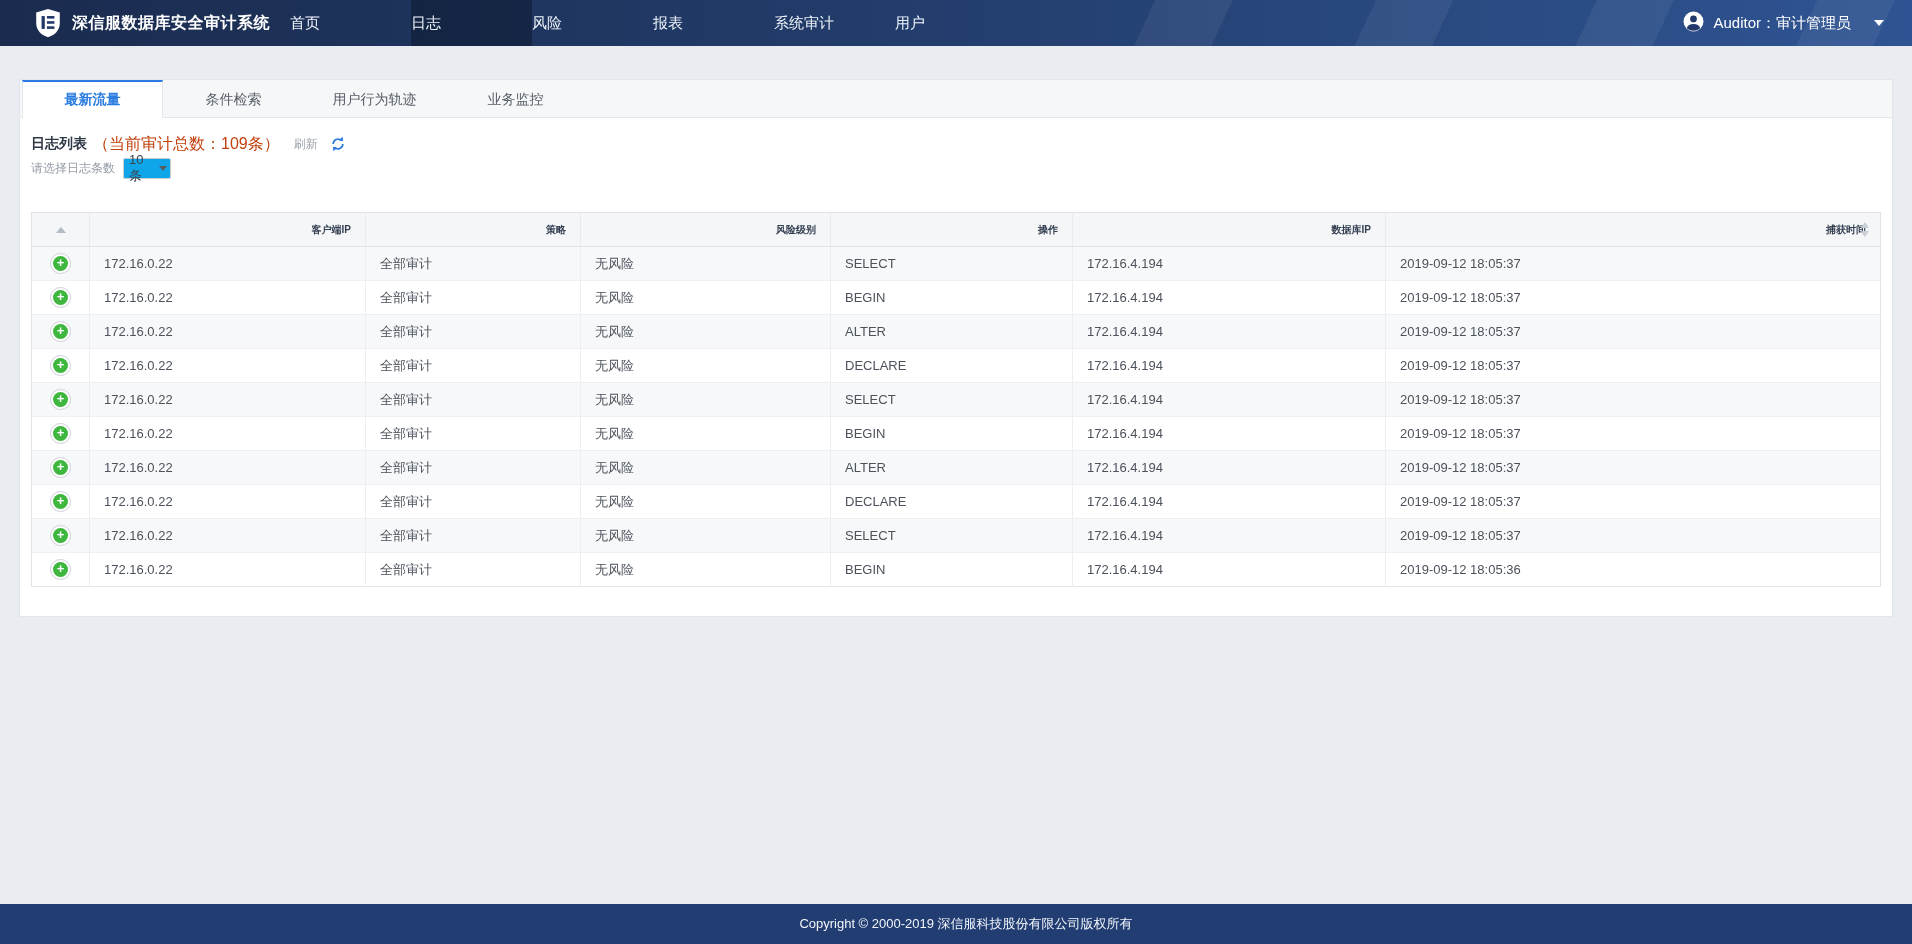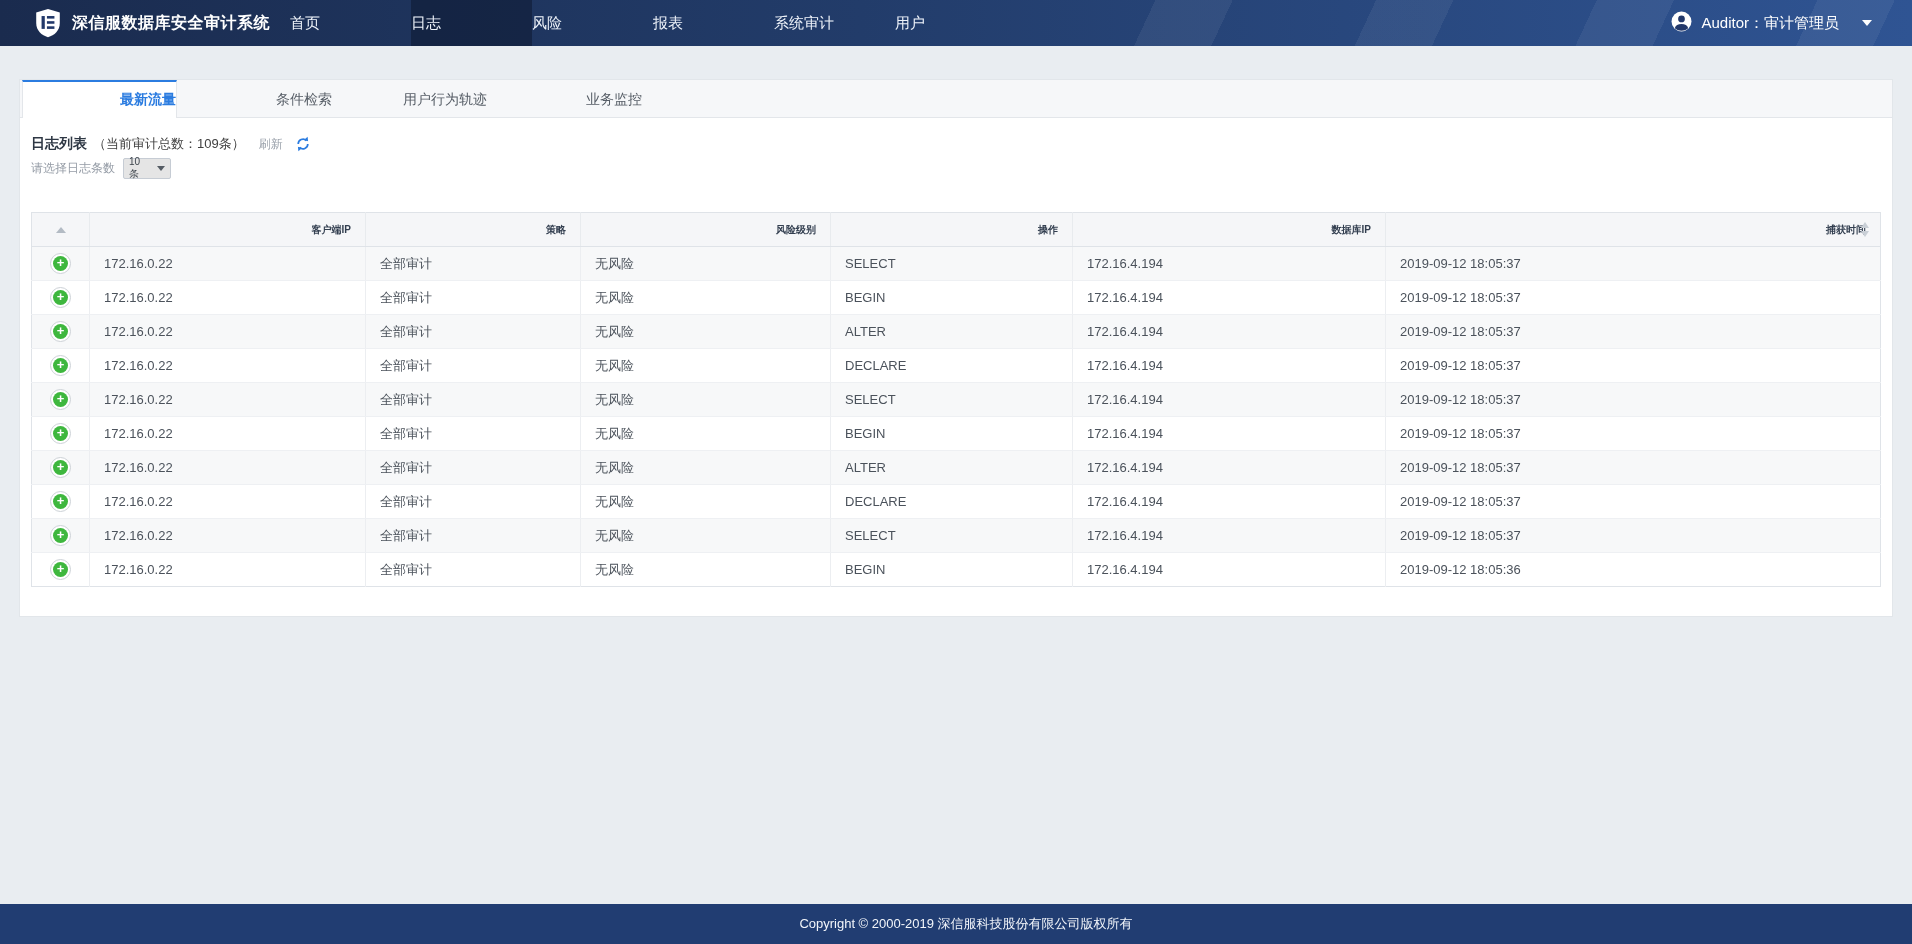--- a/index.html
+++ b/index.html
@@ -23,55 +23,55 @@
   }
   .brand{ display:flex; align-items:center; padding-left:34px; gap:10px; position:relative; z-index:2;}
   .brand svg{ display:block; }
   .app-title{ font-size:16px; font-weight:bold; letter-spacing:.5px; color:#fff; }
   .menu{ display:flex; margin-left:20px; height:46px; position:relative; z-index:2; }
   .nav-item{
     width:121px; height:46px; line-height:46px; 
     font-size:15px; color:#eef3fa; cursor:pointer;
   }
   .nav-item.active{ background:rgba(8,18,38,.45); }
-  .user{ margin-left:auto; display:flex; align-items:center; gap:9px; padding-right:40px; font-size:15px; position:relative; z-index:2; cursor:pointer;}
+  .user{ margin-left:auto; display:flex; align-items:center; gap:9px; padding-right:28px; font-size:15px; position:relative; z-index:2; cursor:pointer;}
   .caret-down{
     width:0; height:0; margin-left:14px;
     border-left:5px solid transparent; border-right:5px solid transparent;
     border-top:6px solid #ffffff;
   }
 
   
   .card{
     position:absolute; left:19px; right:19px; top:79px; height:538px;
     background:#fff; border:1px solid #e2e6ea;
   }
   .tabbar{ height:38px; background:#f6f7f9; border-bottom:1px solid #e3e6ea; display:flex; padding-left:2px; }
   .tab{
-    width:155px; text-align:right; line-height:38px; font-size:14px;
+    width:141px; text-align:center; line-height:38px; font-size:14px;
     color:#565d66; cursor:pointer;
   }
   .tab.active{
     background:#fff; color:#2b7ce0; font-weight:bold;
     border-top:2px solid #2b7ce0; border-left:1px solid #e3e6ea; border-right:1px solid #e3e6ea;
     line-height:34px; margin-bottom:-1px;
   }
 
   .panel{ padding:16px 11px 0; }
   .panel-head{ display:flex; align-items:center; height:20px; }
   .panel-title{ font-size:14px; font-weight:bold; color:#2e3744; }
-  .panel-count{ font-size:13px; color:#404040; margin-left:6px; }
+  .panel-count{ font-size:16px; color:#c2410c; margin-left:6px; }
   .refresh-label{ font-size:12px; color:#9aa1ab; margin-left:14px; cursor:pointer; }
   .refresh-btn{ margin-left:12px; cursor:pointer; display:flex; align-items:center; }
 
   .pagesize-row{ margin-top:3px; display:flex; align-items:center; font-size:12px; color:#959ca6; height:22px; }
   .select-box{
     margin-left:8px; width:48px; height:21px; border:1px solid #c6ccd4; border-radius:2px;
     display:flex; align-items:center; justify-content:space-between; padding:0 5px;
-    font-size:10px; color:#3c434b; background:#e5e5e5; cursor:pointer;gap:16px;
+    font-size:13px; color:#3c434b; background:#0ea5e9; cursor:pointer;gap:16px;
   }
   .select-caret{
     width:0; height:0;
     border-left:4px solid transparent; border-right:4px solid transparent;
     border-top:5px solid #555c64;
   }
 
   
   table{ margin-top:33px; width:100%; border-collapse:collapse; table-layout:fixed; border:1px solid #dfe3e8; }
   thead th{

